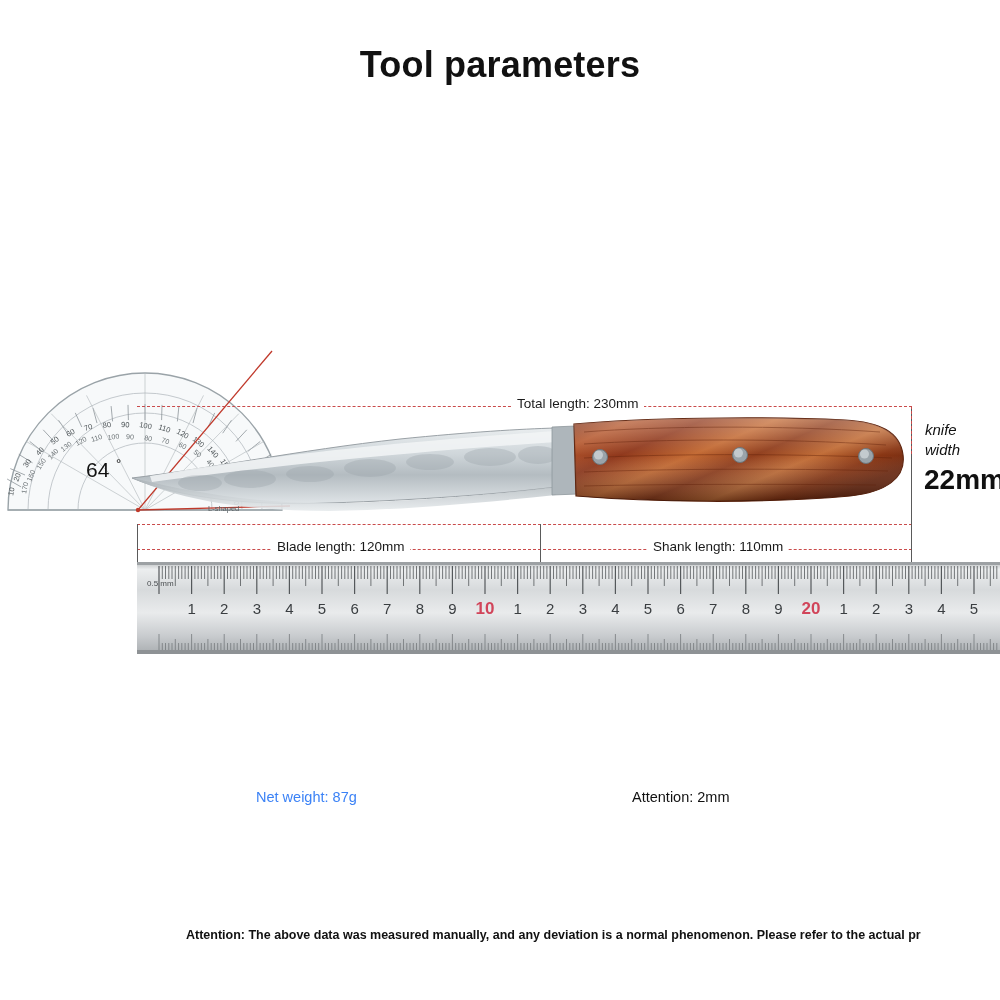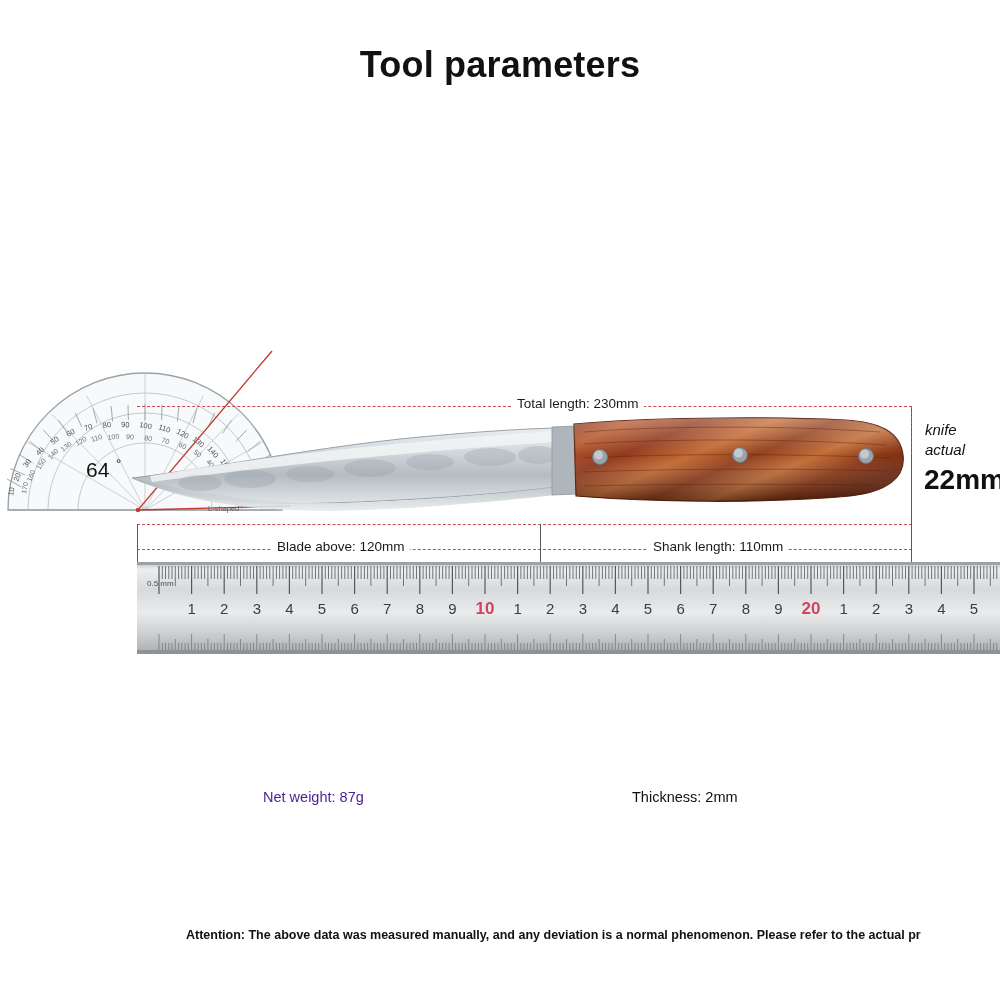--- a/index.html
+++ b/index.html
@@ -99,23 +99,23 @@
   #ruler {
     position: absolute;
     left: 137px; top: 562px;
     width: 822px; height: 92px;
   }
   #ruler svg { display: block; }
 
   
   #net-weight {
     position: absolute;
-    left: 263px; top: 789px;
+    left: 256px; top: 789px;
     font-size: 14.5px;
-    color: #4c1d95;
+    color: #3b82f6;
   }
   #thickness {
     position: absolute;
     left: 632px; top: 789px;
     font-size: 14.5px;
     color: #111111;
   }
   #attention {
     position: absolute;
     left: 186px; top: 928px;
@@ -316,26 +316,26 @@
   <div class="guide-h" style="left:137px; top:406px; width:775px;"></div>
   <div class="guide-h" style="left:137px; top:524px; width:775px;"></div>
   <div class="guide-h" style="left:137px; top:549px; width:775px;"></div>
 
   <div class="guide-v" style="left:137px; top:524px; height:38px;"></div>
   <div class="guide-v" style="left:540px; top:524px; height:38px;"></div>
   <div class="guide-v" style="left:911px; top:406px; height:156px;"></div>
   <div class="guide-v-red" style="left:911px; top:406px; height:48px;"></div>
 
   <div class="meas-label" style="left:512px; top:396px;">Total length: 230mm</div>
-  <div class="meas-label" style="left:272px; top:539px;">Blade above: 120mm</div>
+  <div class="meas-label" style="left:272px; top:539px;">Blade length: 120mm</div>
   <div class="meas-label" style="left:648px; top:539px;">Shank length: 110mm</div>
 
   <div id="knife-width-text">
     <span>knife</span><br>
-    <span>actual</span>
+    <span>width</span>
   </div>
   <div id="knife-width-value">22mm</div>
 
   <div id="ruler">
     <svg width="863" height="92" viewBox="0 0 863 92">
       <defs>
         <linearGradient id="rulerGrad" x1="0" y1="0" x2="0" y2="1">
           <stop offset="0%" stop-color="#b9bcbe"></stop>
           <stop offset="8%" stop-color="#eceeef"></stop>
           <stop offset="30%" stop-color="#d7dadc"></stop>
@@ -894,16 +894,16 @@
           <text x="706.6" y="52" text-anchor="middle" font-family="Liberation Sans, sans-serif" font-size="15" fill="#3a3e41">1</text>
           <text x="739.2" y="52" text-anchor="middle" font-family="Liberation Sans, sans-serif" font-size="15" fill="#3a3e41">2</text>
           <text x="771.8" y="52" text-anchor="middle" font-family="Liberation Sans, sans-serif" font-size="15" fill="#3a3e41">3</text>
           <text x="804.4" y="52" text-anchor="middle" font-family="Liberation Sans, sans-serif" font-size="15" fill="#3a3e41">4</text>
           <text x="837.0" y="52" text-anchor="middle" font-family="Liberation Sans, sans-serif" font-size="15" fill="#3a3e41">5</text>
         </g>
     </svg>
   </div>
 
   <div id="net-weight">Net weight: 87g</div>
-  <div id="thickness">Thickness: 2mm</div>
+  <div id="thickness">Attention: 2mm</div>
   <div id="attention">Attention: The above data was measured manually, and any deviation is a normal phenomenon. Please refer to the actual pr</div>
 
 </div>
 
 </body></html>

